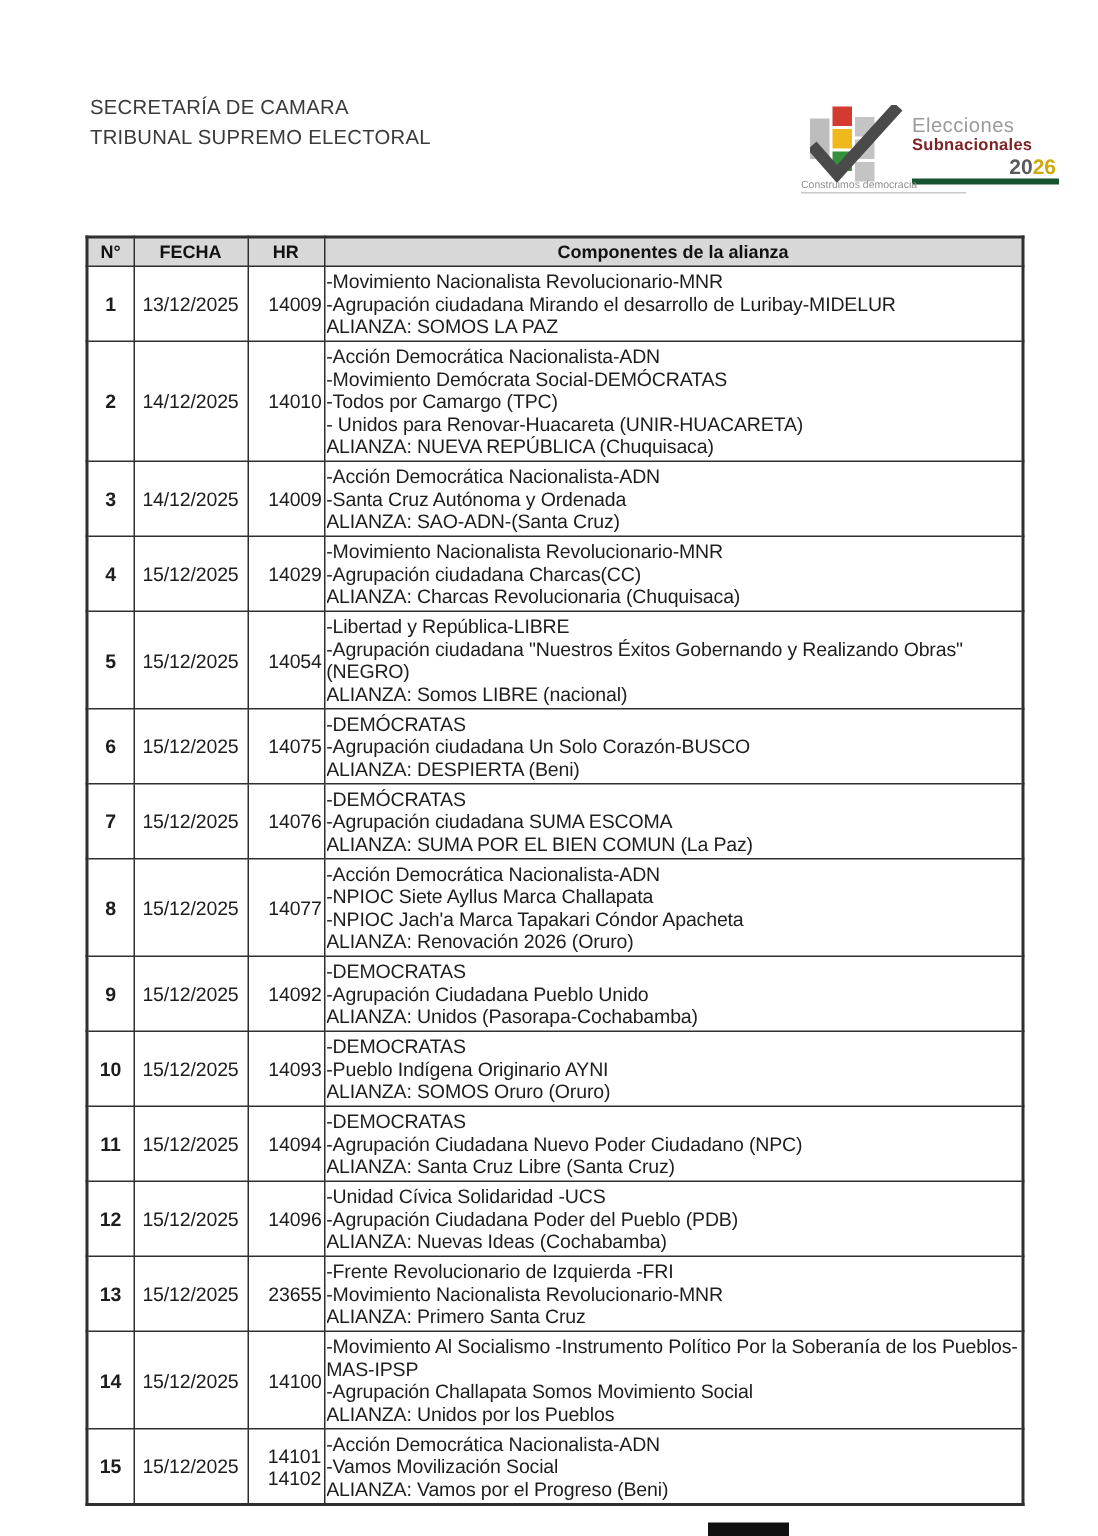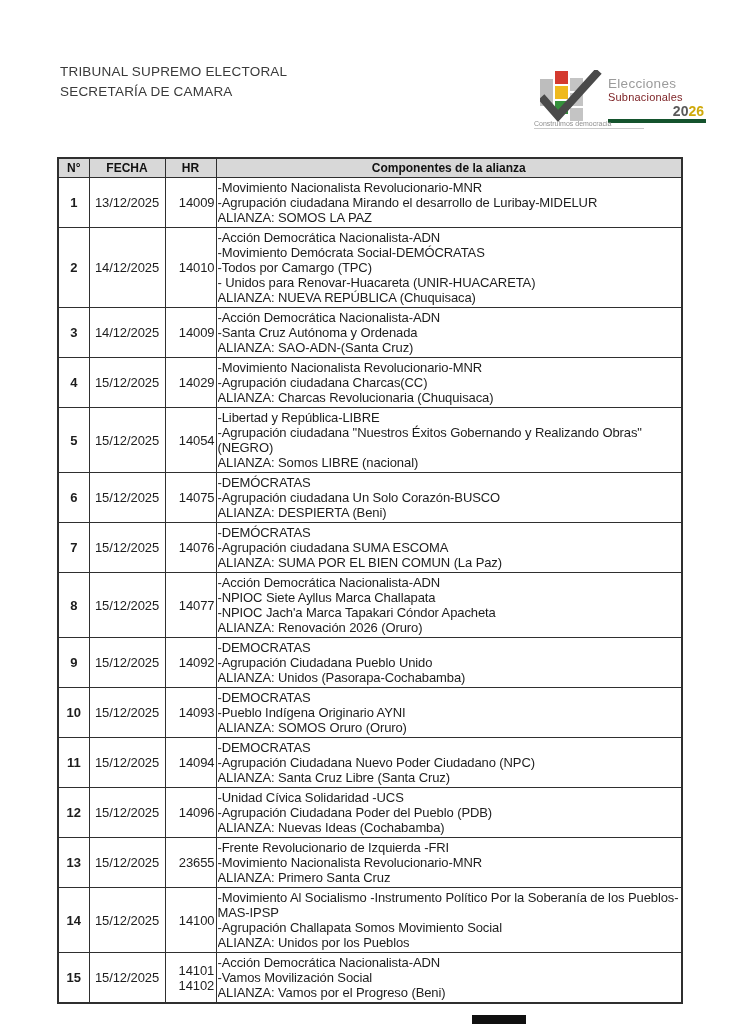--- a/index.html
+++ b/index.html
@@ -24,21 +24,21 @@
   .sq.g1{left:0;top:9px;height:27px;background:#bdbdbd;}
   .sq.red{left:15px;top:1px;background:#d43a2f;}
   .sq.yel{left:15px;top:16px;background:#efb91e;}
   .sq.grn{left:15px;top:31px;background:#35913c;}
   .sq.g2{left:30px;top:8px;background:#c4c4c4;}
   .sq.g3{left:30px;top:23px;background:#c4c4c4;}
   .sq.g4{left:30px;top:38px;background:#c4c4c4;}
   .logo-check{position:absolute;left:0;top:0;}
   .logo-text{position:absolute;left:68px;top:6px;width:98px;}
   .logo-l1{font-size:13.5px;color:#9b9b9b;letter-spacing:.3px;}
-  .logo-l2{font-size:11px;font-weight:normal;color:#7d2326;letter-spacing:.2px;}
+  .logo-l2{font-size:11px;font-weight:bold;color:#7d2326;letter-spacing:.2px;}
   .logo-year{font-size:14px;font-weight:bold;text-align:right;border-bottom:4px solid #14532d;padding-right:2px;}
   .logo-year .y1{color:#5a5a5a;}
   .logo-year .y2{color:#cfa90a;}
   .logo-tagline{
     position:absolute;left:-6px;top:50px;width:110px;
     font-size:7px;color:#8f8f8f;white-space:nowrap;
     border-bottom:1px solid #c9c9c9;padding-bottom:1px;
   }
   
   .title{
@@ -70,22 +70,22 @@
   td.c-comp .line{line-height:15px;white-space:nowrap;overflow:hidden;letter-spacing:-0.1px;}
   
   .black-box{position:absolute;left:472px;top:1015px;width:54px;height:9px;background:#101010;}
 </style>
 </head>
 <body>
 
 <div class="page">
 
   <div class="org">
+    <div>SECRETARÍA DE CAMARA</div>
     <div>TRIBUNAL SUPREMO ELECTORAL</div>
-    <div>SECRETARÍA DE CAMARA</div>
   </div>
 
   <div class="logo">
     <div class="logo-mark">
       <span class="sq g1"></span>
       <span class="sq red"></span>
       <span class="sq yel"></span>
       <span class="sq grn"></span>
       <span class="sq g2"></span>
       <span class="sq g3"></span>

